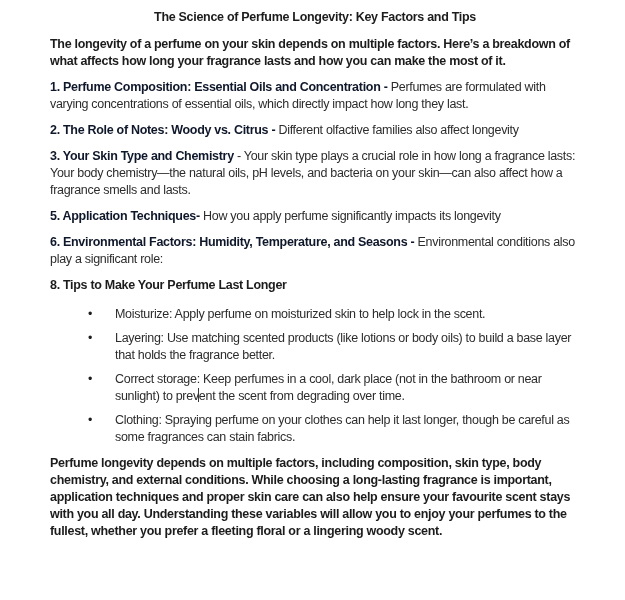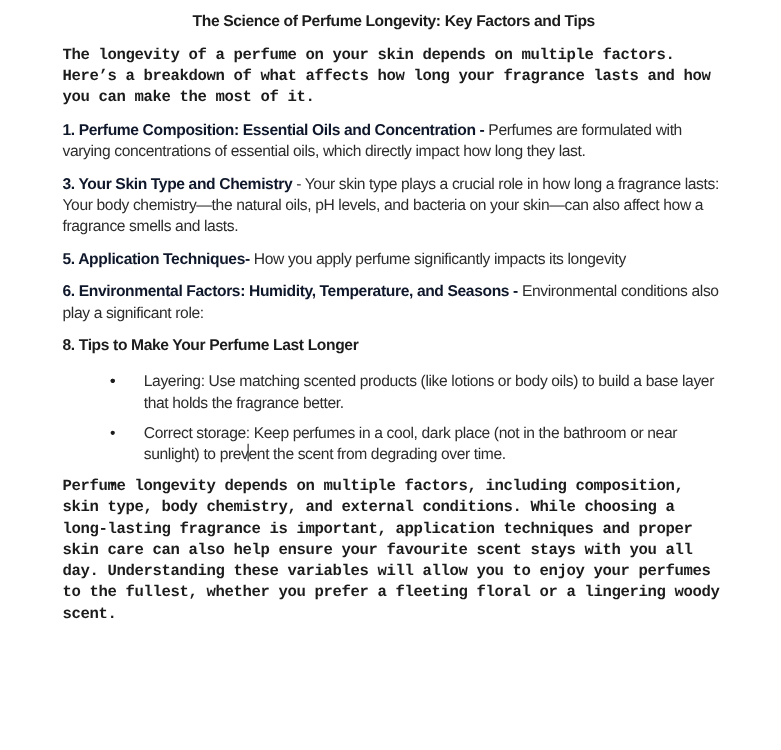--- a/index.html
+++ b/index.html
@@ -31,21 +31,20 @@
   p.para {
     font-size: 12.5px;
     line-height: 17px;
     letter-spacing: -0.3px;
     margin: 0 0 9px 0;
     color: #2c2c2c;
   }
   p.bold-para {
     font-weight: 700;
     color: #1c1c1c;
-    font-family: Liberation Mono, monospace;
   }
   p.para strong {
     font-weight: 700;
     color: #0f172a;
   }
   .tips-heading {
     font-size: 12.5px;
     line-height: 17px;
     letter-spacing: -0.3px;
     font-weight: 700;
@@ -85,32 +84,33 @@
 <body>
 
 <div class="page">
 
   <h1 class="doc-title">The Science of Perfume Longevity: Key Factors and Tips</h1>
 
   <p class="para bold-para">The longevity of a perfume on your skin depends on multiple factors. Here’s a breakdown of what affects how long your fragrance lasts and how you can make the most of it.</p>
 
   <p class="para"><strong>1. Perfume Composition: Essential Oils and Concentration -</strong><span> Perfumes are formulated with varying concentrations of essential oils, which directly impact how long they last.</span></p>
 
+  <p class="para"><strong>2. The Role of Notes: Woody vs. Citrus -</strong><span> Different olfactive families also affect longevity</span></p>
 
   <p class="para"><strong>3. Your Skin Type and Chemistry</strong><span> - Your skin type plays a crucial role in how long a fragrance lasts: Your body chemistry—the natural oils, pH levels, and bacteria on your skin—can also affect how a fragrance smells and lasts.</span></p>
 
 
   <p class="para"><strong>5. Application Techniques-</strong><span> How you apply perfume significantly impacts its longevity</span></p>
 
   <p class="para"><strong>6. Environmental Factors: Humidity, Temperature, and Seasons -</strong><span> Environmental conditions also play a significant role:</span></p>
 
   <p class="tips-heading">8. Tips to Make Your Perfume Last Longer</p>
 
   <ul class="tips-list">
-    <li><span class="bullet-dot">•</span></li>
+    <li><span class="bullet-dot">•</span><span>Moisturize: Apply perfume on moisturized skin to help lock in the scent.</span></li>
     <li><span class="bullet-dot">•</span><span>Layering: Use matching scented products (like lotions or body oils) to build a base layer that holds the fragrance better.</span></li>
     <li><span class="bullet-dot">•</span><span>Correct storage: Keep perfumes in a cool, dark place (not in the bathroom or near sunlight) to prev</span><span class="text-caret"></span><span>ent the scent from degrading over time.</span></li>
-    <li><span class="bullet-dot">•</span></li>
+    <li><span class="bullet-dot">•</span><span>Clothing: Spraying perfume on your clothes can help it last longer, though be careful as some fragrances can stain fabrics.</span></li>
   </ul>
 
   <p class="para bold-para">Perfume longevity depends on multiple factors, including composition, skin type, body chemistry, and external conditions. While choosing a long-lasting fragrance is important, application techniques and proper skin care can also help ensure your favourite scent stays with you all day. Understanding these variables will allow you to enjoy your perfumes to the fullest, whether you prefer a fleeting floral or a lingering woody scent.</p>
 
 </div>
 
 </body></html>

